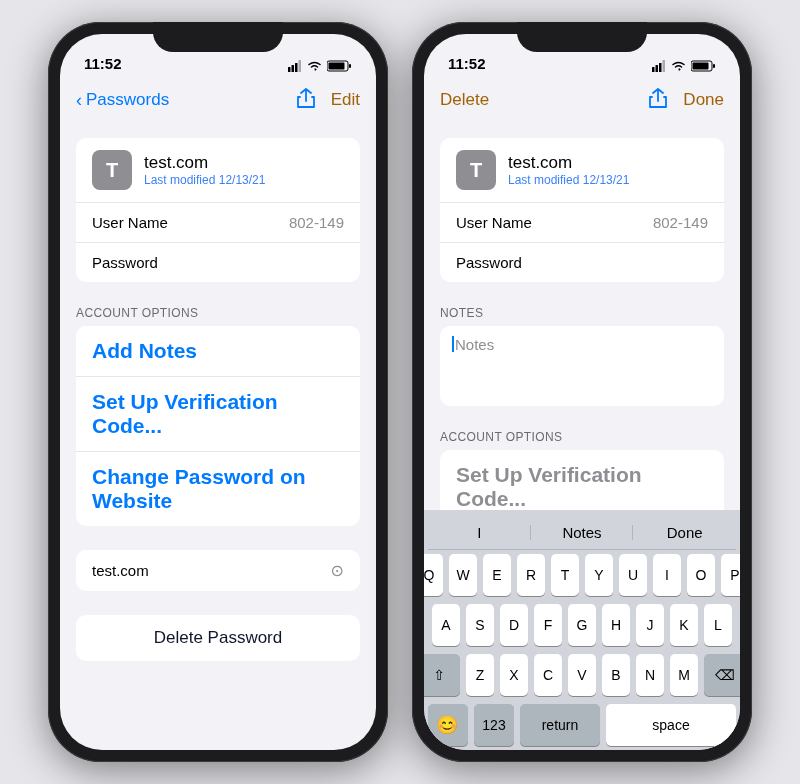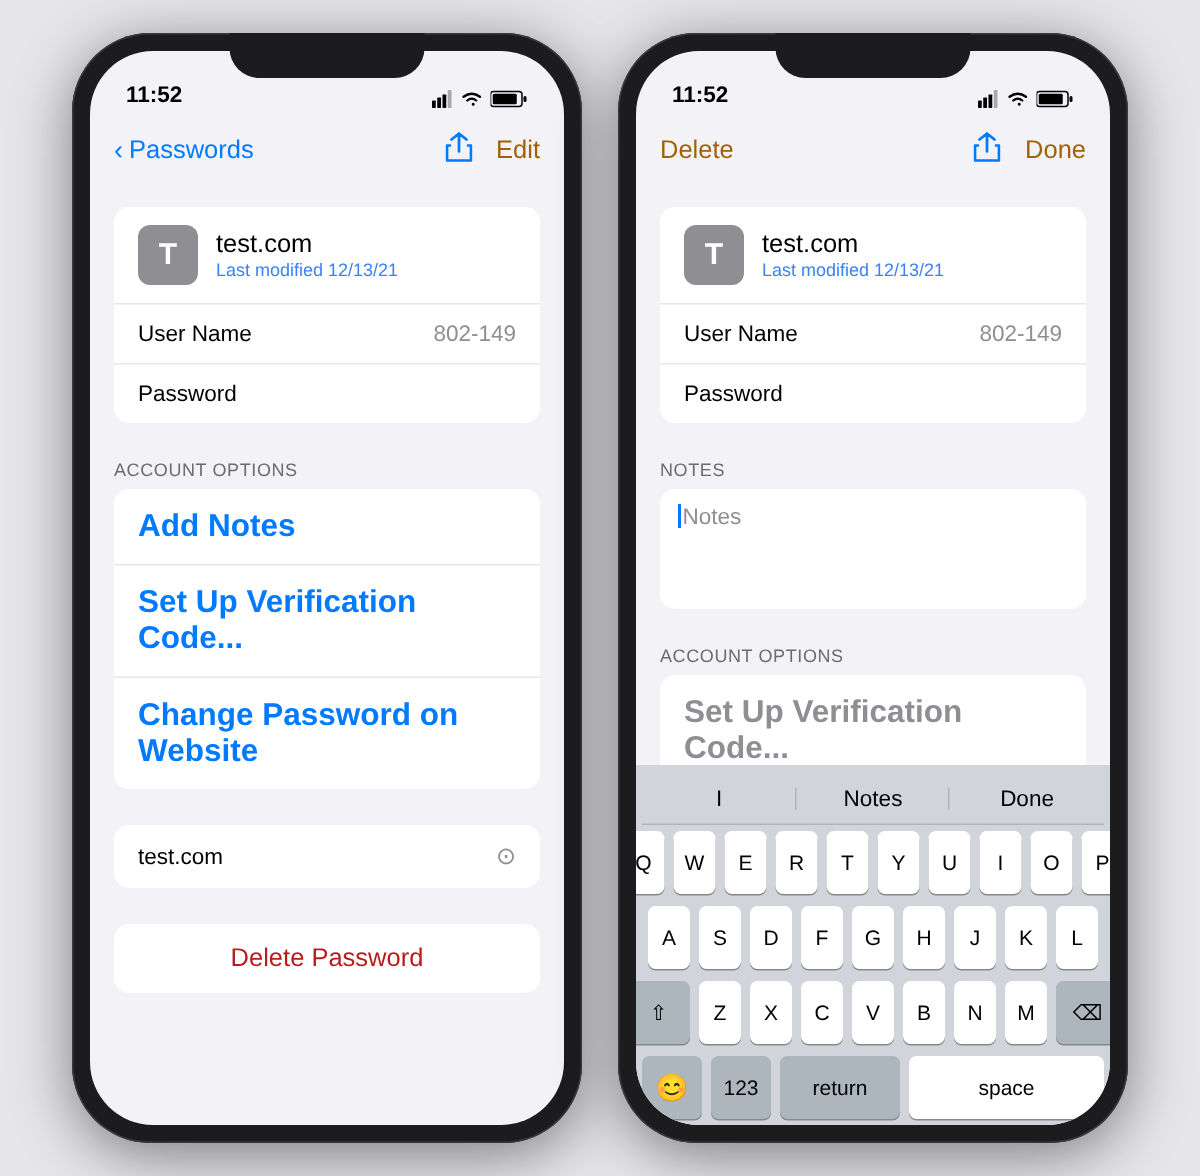--- a/index.html
+++ b/index.html
@@ -235,21 +235,21 @@
     
     .delete-card {
       background: #fff;
       margin: 0 16px;
       border-radius: 10px;
     }
 
     .delete-btn {
       width: 100%;
       padding: 13px 16px;
-      color: #b91c1c;
+      color: #0f172a;
       font-size: 17px;
       cursor: pointer;
       background: none;
       border: none;
     }
 
     .notes-cursor {
       display: inline-block;
       width: 2px;
       height: 16px;

